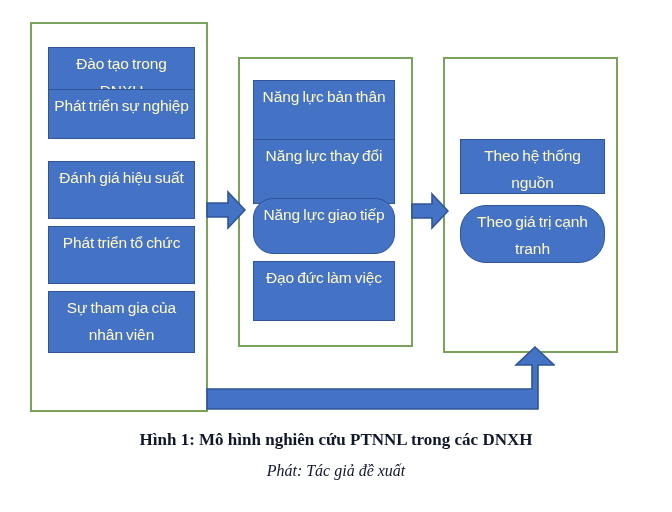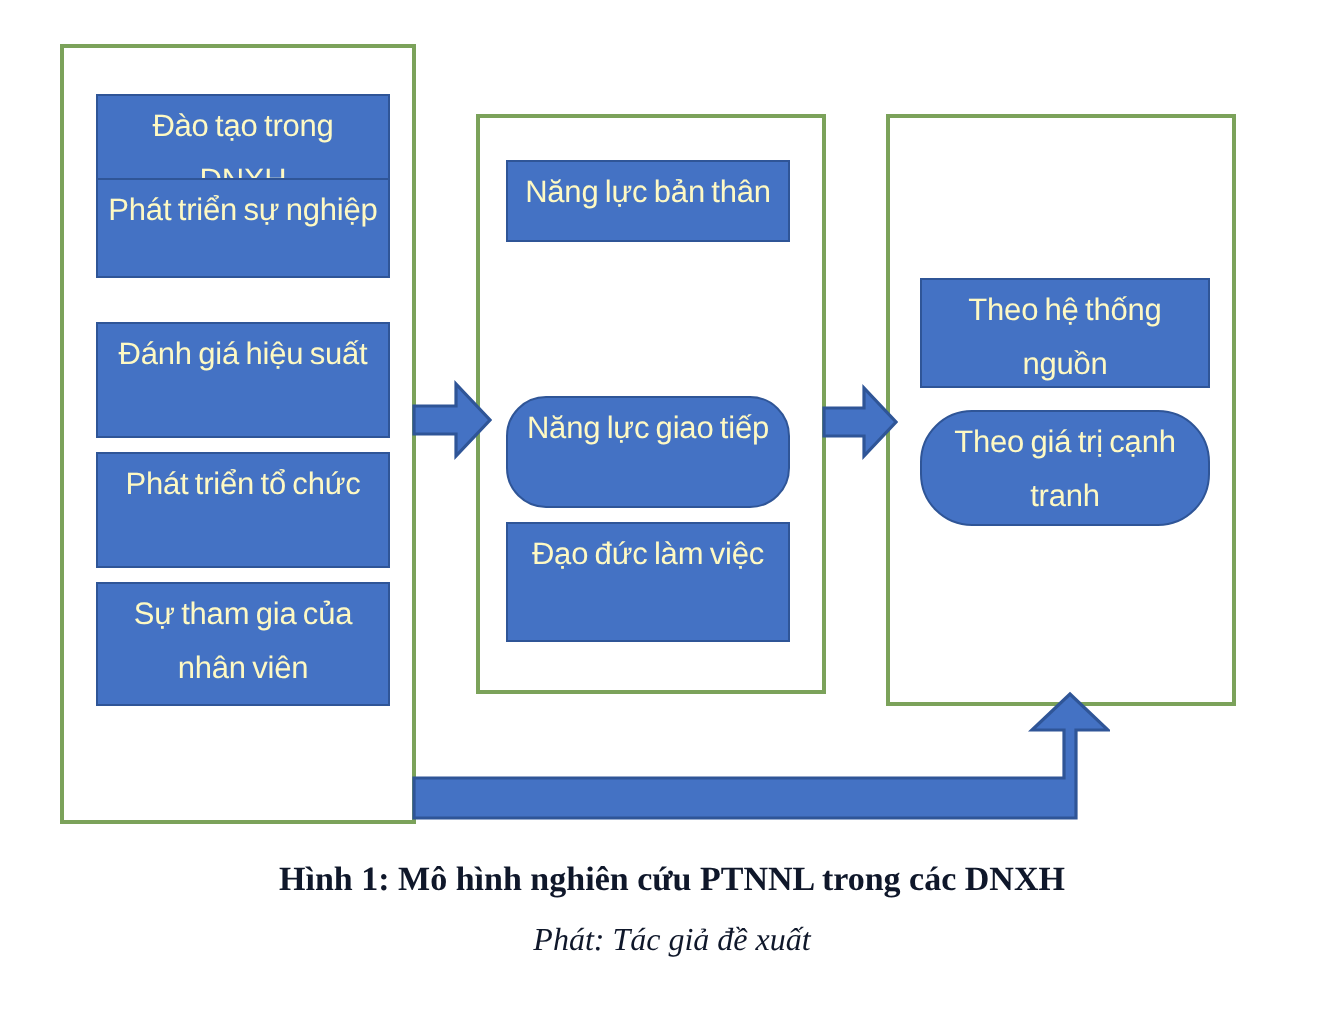--- a/index.html
+++ b/index.html
@@ -41,21 +41,21 @@
   }
   
   .c1{left:48px;width:147px;height:50px;}
   #b1-1{top:32px;}
   #b1-2{top:74px;}
   #b1-3{top:146px;height:58px;}
   #b1-4{top:211px;height:58px;}
   #b1-5{top:276px;height:62px;}
 
   
-  .c2{left:253px;width:142px;height:41px;}
+  .c2{left:253px;width:142px;height:65px;}
   #b2-1{top:65px;}
   #b2-2{top:124px;}
   #b2-3{top:183px;height:56px;border-radius:20px;}
   #b2-4{top:246px;height:60px;}
 
   
   .c3{left:460px;width:145px;height:50px;}
   #b3-1{top:65px;}
   #b3-2{top:124px;height:55px;}
   #b3-3{top:190px;height:58px;border-radius:26px;}
@@ -86,20 +86,21 @@
   <div class="frame" id="frame-2"></div>
   <div class="frame" id="frame-3"></div>
 
   <div class="box c1" id="b1-1">Đào tạo trong DNXH</div>
   <div class="box c1" id="b1-2">Phát triển sự nghiệp</div>
   <div class="box c1" id="b1-3">Đánh giá hiệu suất</div>
   <div class="box c1" id="b1-4">Phát triển tổ chức</div>
   <div class="box c1" id="b1-5">Sự tham gia của nhân viên</div>
 
   <div class="box c2" id="b2-1">Năng lực bản thân</div>
+  <div class="box c2" id="b2-2">Năng lực thay đổi</div>
   <div class="box c2" id="b2-3">Năng lực giao tiếp</div>
   <div class="box c2" id="b2-4">Đạo đức làm việc</div>
 
   <div class="box c3" id="b3-2">Theo hệ thống nguồn</div>
   <div class="box c3" id="b3-3">Theo giá trị cạnh tranh</div>
 
   <svg class="block-arrow" id="arrow-1" viewBox="0 0 40 44">
     <polygon points="1,15 22,15 22,4 39,22 22,40 22,29 1,29" fill="#4472C4" stroke="#2F5597" stroke-width="1.6" stroke-linejoin="miter"></polygon>
   </svg>
 

